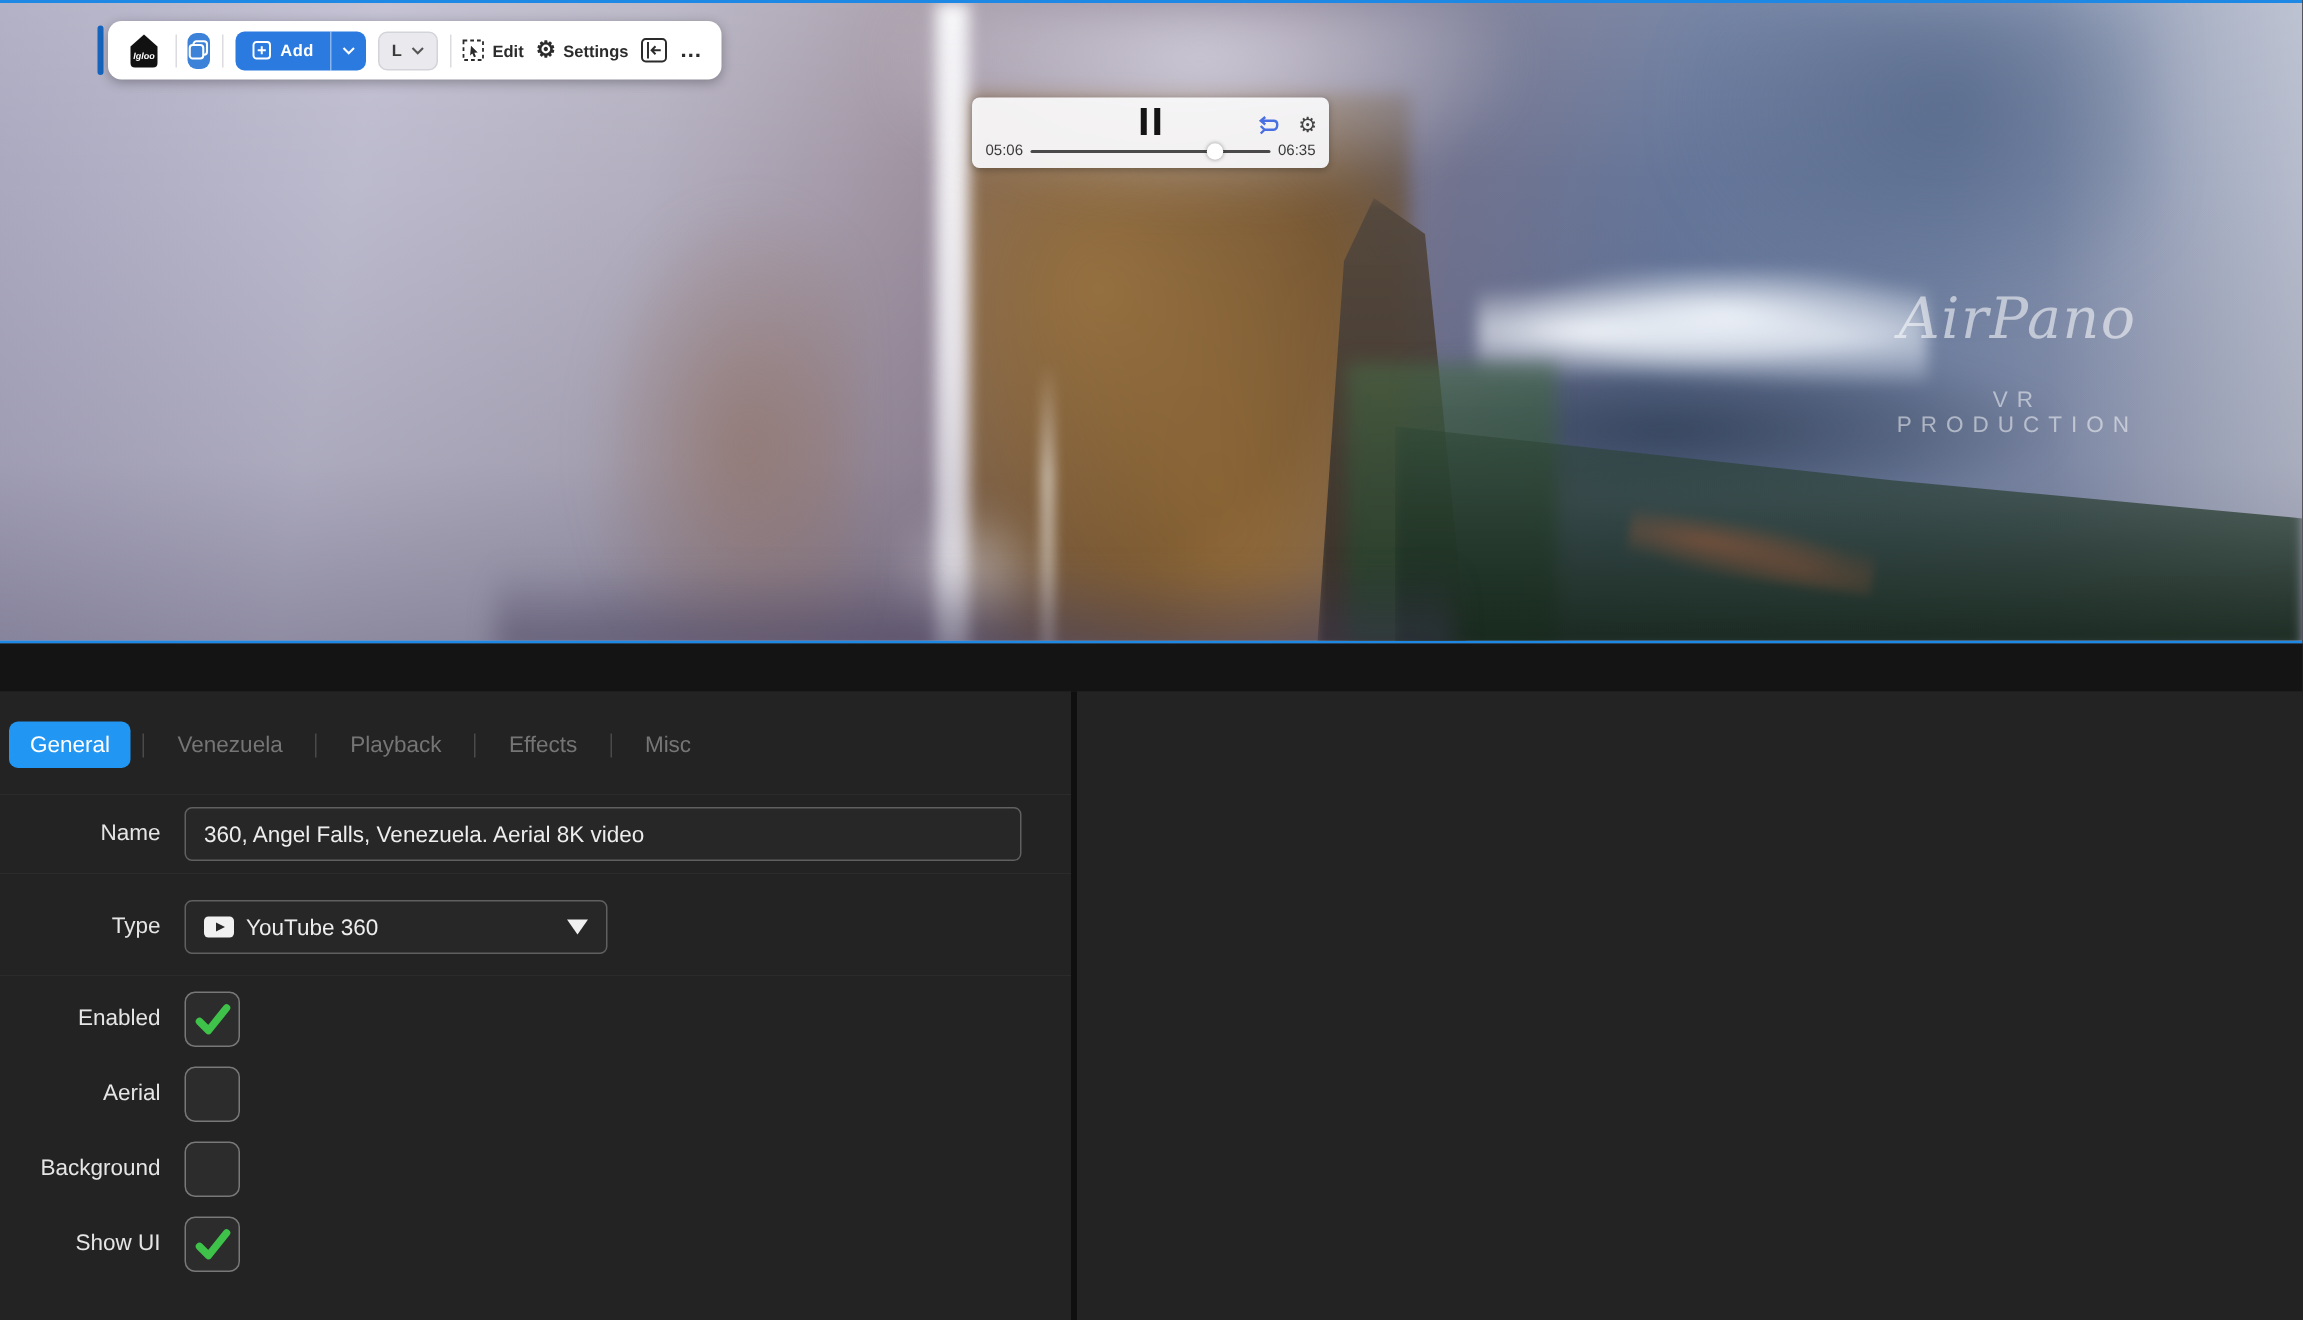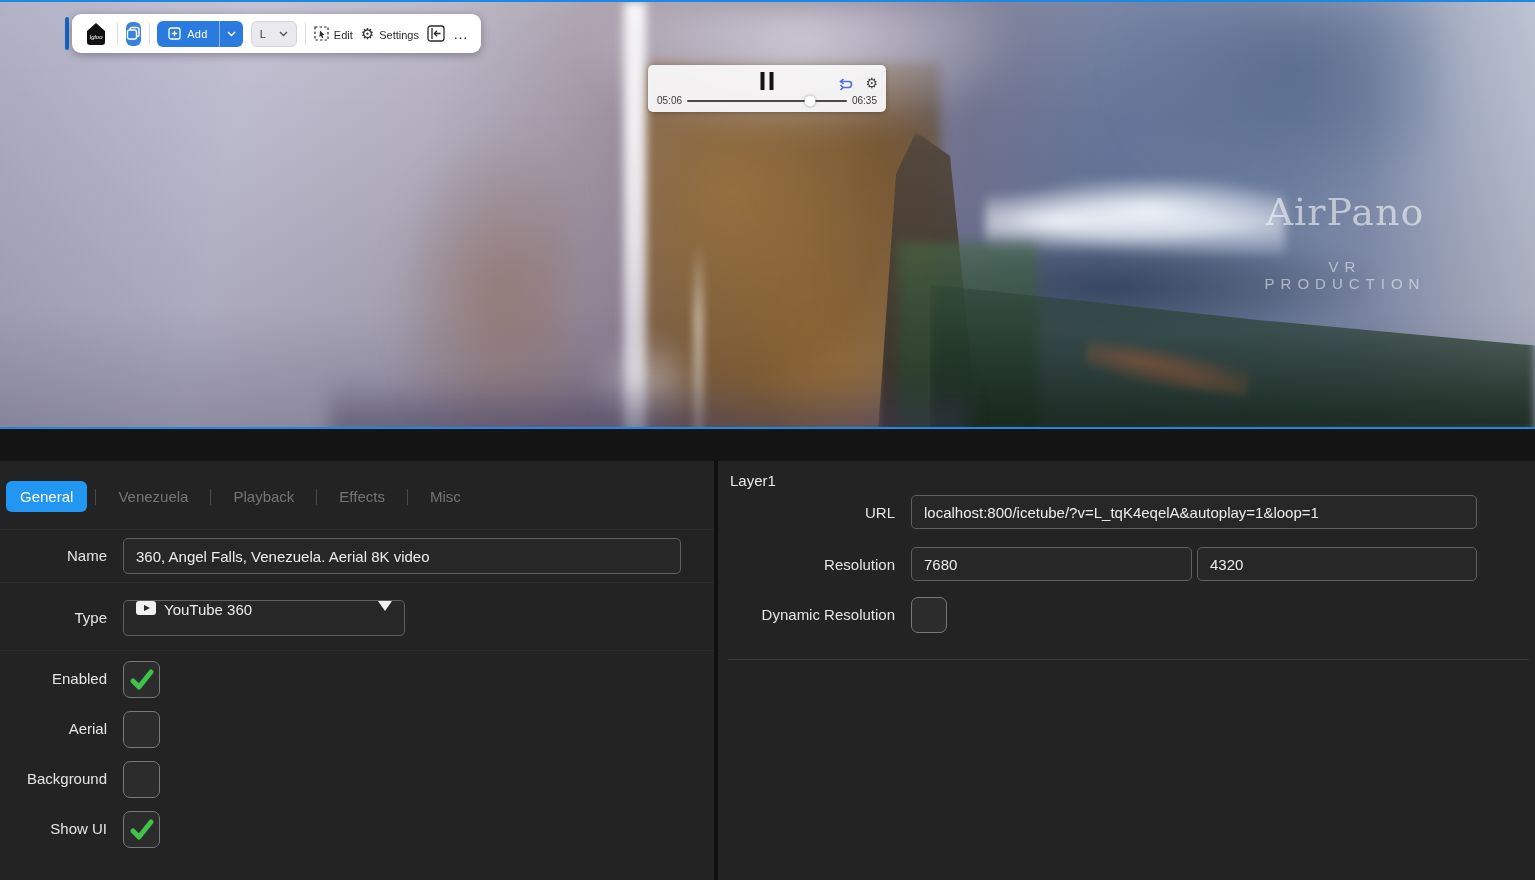--- a/index.html
+++ b/index.html
@@ -70,30 +70,30 @@
     background:radial-gradient(ellipse at 30% 40%, rgba(150,88,58,0.6), rgba(150,88,58,0) 60%),
                radial-gradient(ellipse at 70% 70%, rgba(140,82,55,0.5), rgba(140,82,55,0) 60%);
     filter:blur(3px); transform:rotate(8deg); }
   .bottom-dark { left:330px; top:375px; width:640px; height:60px;
     background:linear-gradient(to bottom, rgba(70,62,92,0), rgba(66,59,88,0.55));
     filter:blur(9px); }
 
   
   .watermark { position:absolute; left:1255px; top:188px; width:180px; text-align:center;
                pointer-events:none; }
-  .wm-title { font-family:"DejaVu Serif", serif; font-size:38px;
+  .wm-title { font-family:"DejaVu Serif", serif; font-style:italic; font-size:38px;
               color:rgba(255,255,255,0.55); letter-spacing:1px; }
   .wm-sub { margin-top:24px; font-size:15px; letter-spacing:6px; color:rgba(255,255,255,0.5); }
 
   
   .tb-accent { position:absolute; left:65px; top:15px; width:4px; height:33px;
                background:#1565c0; border-radius:2px; }
   .toolbar { position:absolute; left:72px; top:12px; height:39px; width:409px;
              background:#ffffff; border-radius:9px; box-shadow:0 2px 8px rgba(0,0,0,0.30);
-             display:flex; align-items:center; padding:0 11px; gap:8px; }
+             display:flex; align-items:center; padding:0 11px; gap:8px;font-weight:bold; }
   .tb-sep { width:1px; height:22px; background:#dcdce0; }
   .logo-wrap { width:26px; height:26px; display:flex; align-items:center; justify-content:center; }
   .layers-btn { width:24px; height:24px; background:#3b82d8; border-radius:6px;
                 display:flex; align-items:center; justify-content:center; }
   .add-btn { height:26px; background:#2b7ae0; border-radius:6px; display:flex; align-items:center;
              color:#fff; }
   .add-main { display:flex; align-items:center; gap:6px; padding:0 11px; }
   .add-label { font-size:11px; letter-spacing:0.3px; }
   .add-sep { width:1px; height:26px; background:rgba(255,255,255,0.45); }
   .add-chev { padding:0 7px; display:flex; align-items:center; }
@@ -137,21 +137,21 @@
   .tab-sep { width:1px; height:16px; background:#4a4a4a; margin:0 8px; }
 
   .field-label { position:absolute; left:0; width:107px; text-align:right;
                  font-size:15px; color:#e5e5e5; }
   .text-input { position:absolute; background:#272727; border:1px solid #606060;
                 border-radius:5px; color:#ededed; font-size:15px; padding:0 12px; height:36px;
                 font-family:"Liberation Sans", sans-serif; outline:none; }
 
   .type-select { position:absolute; left:123px; top:139px; width:282px; height:36px;
                  background:#272727; border:1px solid #606060; border-radius:5px;
-                 display:flex; align-items:flex-start; gap:8px; padding:0 12px;
+                 display:flex; align-items:center; gap:8px; padding:0 12px;
                  color:#ededed; font-size:15px; }
   .yt-icon { width:20px; height:14px; background:#f1f1f1; border-radius:3px; position:relative; }
   .yt-icon:after { content:""; position:absolute; left:8px; top:3.5px;
                    border-left:6px solid #272727; border-top:3.5px solid transparent;
                    border-bottom:3.5px solid transparent; }
   .type-select .spacer { flex:1; }
   .dd-arrow { width:0; height:0; border-left:7px solid transparent; border-right:7px solid transparent;
               border-top:10px solid #f0f0f0; }
 
   .checkbox { position:absolute; left:123px; width:37px; height:37px; background:#2c2c2c;
@@ -335,31 +335,14 @@
       </div>
 
       <div class="field-label" style="top:359px">Show UI</div>
       <div class="checkbox checked" style="top:350px">
         <svg class="check" width="28" height="24" viewBox="0 0 28 24">
           <path d="M5 13 L11 19 L23 4" fill="none" stroke="#3ec24a" stroke-width="5" stroke-linecap="round" stroke-linejoin="round"></path>
         </svg>
       </div>
     </div>
 
-    <div class="right-panel">
-      <div class="rp-title">Layer1</div>
-
-      <div class="rp-label" style="top:43px">URL</div>
-      <input class="text-input rp-input" style="left: 193px; top: 34px; width: 566px;" type="text" value="localhost:800/icetube/?v=L_tqK4eqelA&amp;autoplay=1&amp;loop=1">
-
-      <div class="rp-label" style="top:95px">Resolution</div>
-      <input class="text-input rp-input" style="left: 193px; top: 86px; width: 281px;" type="text" value="7680">
-      <input class="text-input rp-input" style="left: 479px; top: 86px; width: 280px;" type="text" value="4320">
-
-      <div class="rp-label" style="top:145px">Dynamic Resolution</div>
-      <div class="checkbox rp-check" style="top:136px">
-        
-      </div>
-
-      <div class="rp-bottom"></div>
-    </div>
   </div>
 </div>
 
 </body></html>

